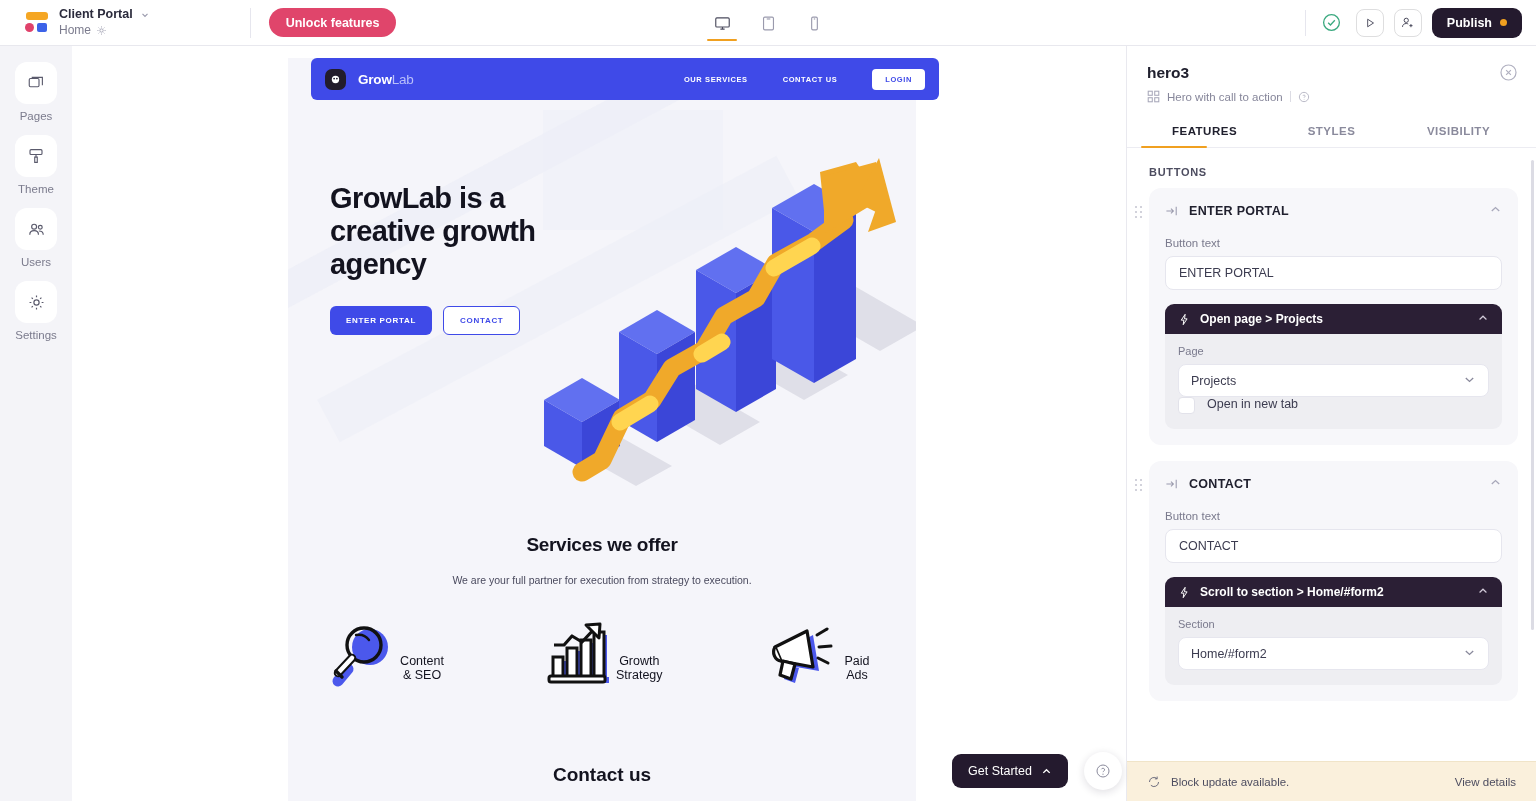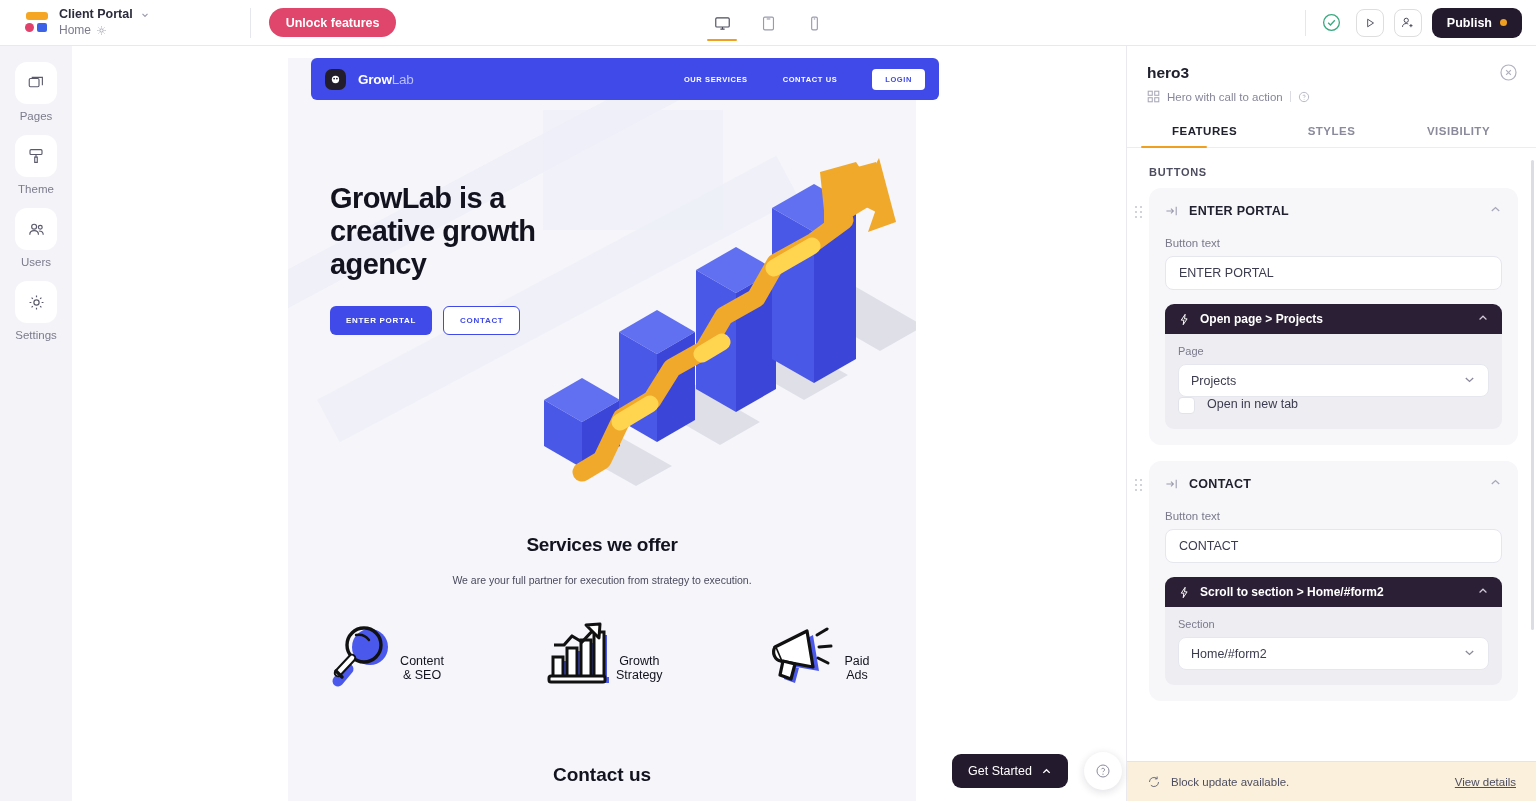--- a/index.html
+++ b/index.html
@@ -240,21 +240,21 @@
   .panel-scroll {
     position: absolute; right: 2px; top: 12px; width: 3px; height: 470px;
     background: #dcdce4; border-radius: 2px;
   }
   .notice {
     height: 40px; background: #faf0dc; display: flex; align-items: center;
     padding: 0 20px; gap: 10px; border-top: 1px solid #f0e4c8;
   }
   .notice-txt { font-size: 11.5px; color: #4d4d60; }
   .notice-link {
-    margin-left: auto; font-size: 11.5px; color: #4d4d60; text-decoration: underline; cursor: pointer;
+    margin-left: auto; font-size: 11.5px; color: #4d4d60; cursor: pointer;
   }
 </style>
 </head>
 <body>
 
 <div id="app">
 
   <div class="topbar">
     <div class="brand-block">
       <div class="logo-mark">

